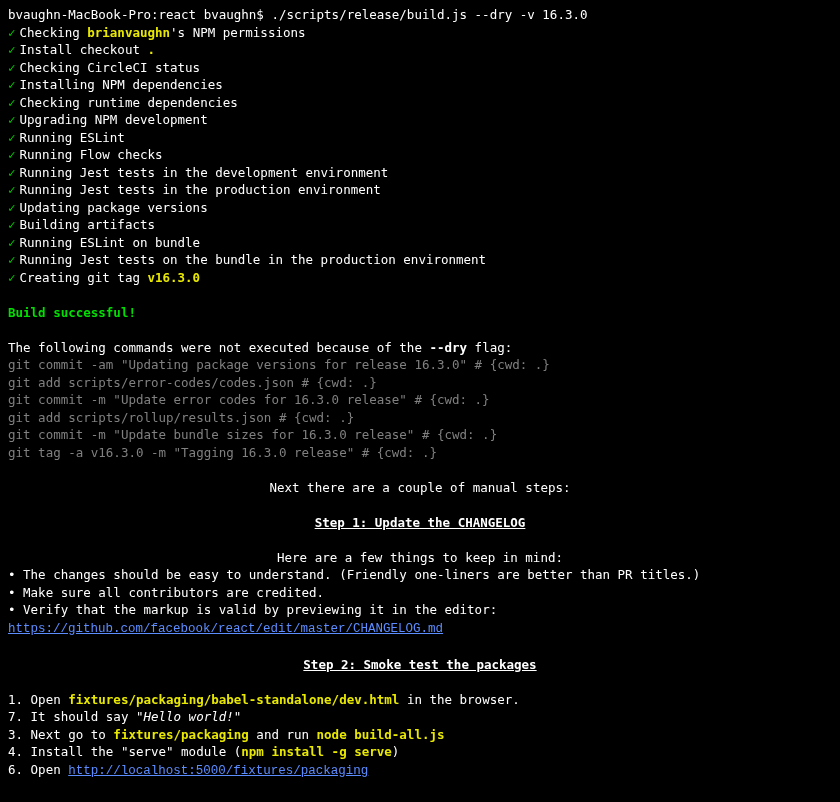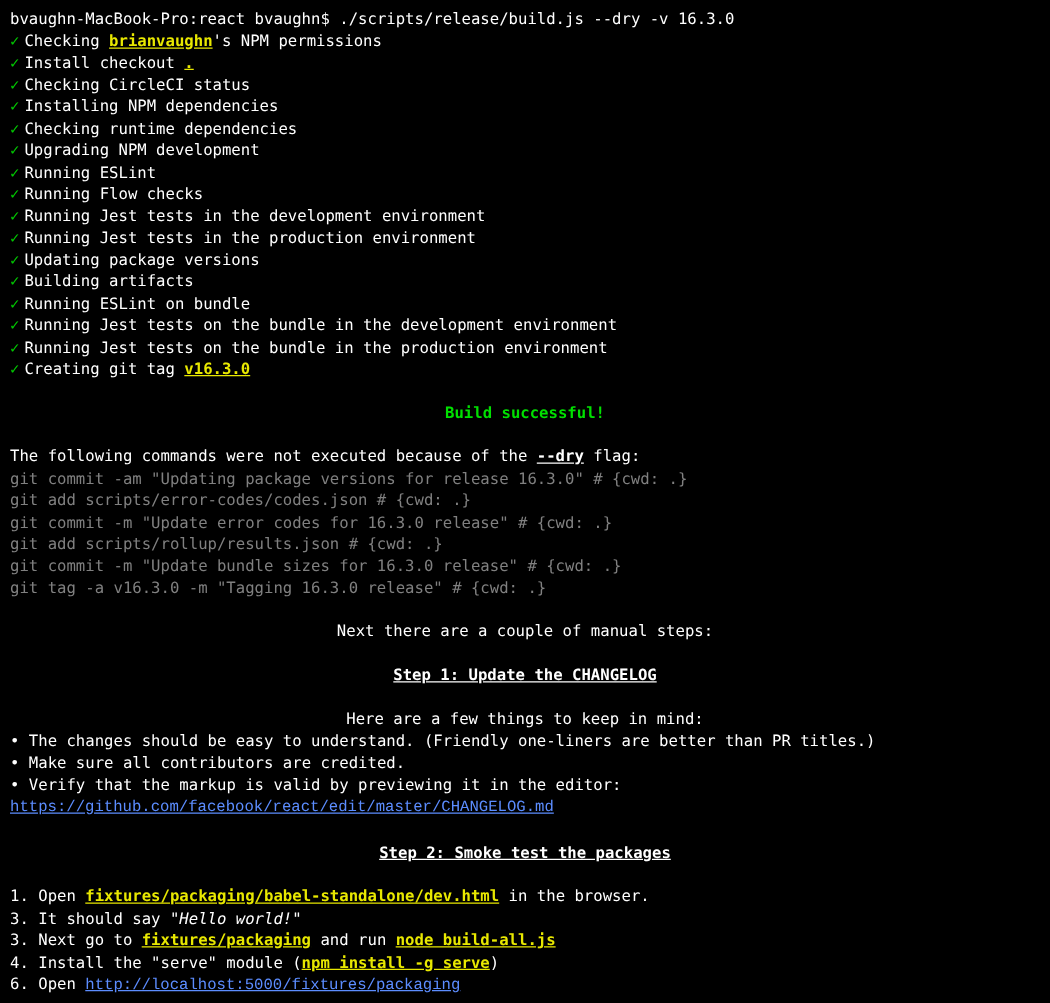--- a/index.html
+++ b/index.html
@@ -8,24 +8,24 @@
       color: #ffffff;
       font-family: "Menlo", "Monaco", "Consolas", monospace;
       font-size: 12.5px;
       line-height: 1.4;
       padding: 6px 8px;
       width: 840px;
     }
     .line { white-space: pre-wrap; }
     .check { color: #00c800; margin-right: 4px; }
     .yellow { color: #e8e800; }
-    .bold-green { color: #00e000; font-weight: bold; text-align: center; }
+    .bold-green { color: #00e000; font-weight: bold; }
     .gray { color: #808080; }
     .white { color: #ffffff; text-align: center; }
-    .bold { font-weight: bold; text-decoration: underline; }
+    .bold { font-weight: bold; }
     .underline { text-decoration: underline; }
     .blue { color: #5c8dff; font-family: Liberation Mono, monospace; }
     .bullet { color: #ffffff; }
     .italic { font-style: italic; }
     .spacer { height: 1.4em; }
   </style>
 </head>
 <body>
 
 <div id="term">
@@ -39,21 +39,20 @@
       <div class="line"><span class="check">✓</span><span class="white">Installing NPM dependencies</span></div>
       <div class="line"><span class="check">✓</span><span class="white">Checking runtime dependencies</span></div>
       <div class="line"><span class="check">✓</span><span class="white">Upgrading NPM development</span></div>
       <div class="line"><span class="check">✓</span><span class="white">Running ESLint</span></div>
       <div class="line"><span class="check">✓</span><span class="white">Running Flow checks</span></div>
       <div class="line"><span class="check">✓</span><span class="white">Running Jest tests in the development environment</span></div>
       <div class="line"><span class="check">✓</span><span class="white">Running Jest tests in the production environment</span></div>
       <div class="line"><span class="check">✓</span><span class="white">Updating package versions</span></div>
       <div class="line"><span class="check">✓</span><span class="white">Building artifacts</span></div>
       <div class="line"><span class="check">✓</span><span class="white">Running ESLint on bundle</span></div>
-      <div class="line"><span class="check">✓</span><span class="white">Running Jest tests on the bundle in the development environment</span></div>
       <div class="line"><span class="check">✓</span><span class="white">Running Jest tests on the bundle in the production environment</span></div>
       <div class="line"><span class="check">✓</span><span class="white">Creating git tag </span><span class="yellow bold">v16.3.0</span></div>
     </div>
 
   <div class="spacer"></div>
 
   <div class="line bold-green">Build successful!</div>
 
   <div class="spacer"></div>
 
@@ -83,18 +82,18 @@
   <div class="line"><span class="bullet">• </span><span class="white">Make sure all contributors are credited.</span></div>
   <div class="line"><span class="bullet">• </span><span class="white">Verify that the markup is valid by previewing it in the editor: </span><span class="blue underline">https://github.com/facebook/react/edit/master/CHANGELOG.md</span></div>
 
   <div class="spacer"></div>
 
   <div class="line white bold underline">Step 2: Smoke test the packages</div>
 
   <div class="spacer"></div>
 
   <div class="line"><span class="white">1. Open </span><span class="yellow bold">fixtures/packaging/babel-standalone/dev.html</span><span class="white"> in the browser.</span></div>
-  <div class="line"><span class="white">3. It should say </span><span class="white italic">"Hello world!"</span></div>
+  <div class="line"><span class="white">7. It should say </span><span class="white italic">"Hello world!"</span></div>
   <div class="line"><span class="white">3. Next go to </span><span class="yellow bold">fixtures/packaging</span><span class="white"> and run </span><span class="yellow bold">node build-all.js</span></div>
   <div class="line"><span class="white">4. Install the "serve" module (</span><span class="yellow bold">npm install -g serve</span><span class="white">)</span></div>
   <div class="line"><span class="white">6. Open </span><span class="blue underline">http://localhost:5000/fixtures/packaging</span></div>
 
 </div>
 
 </body></html>

